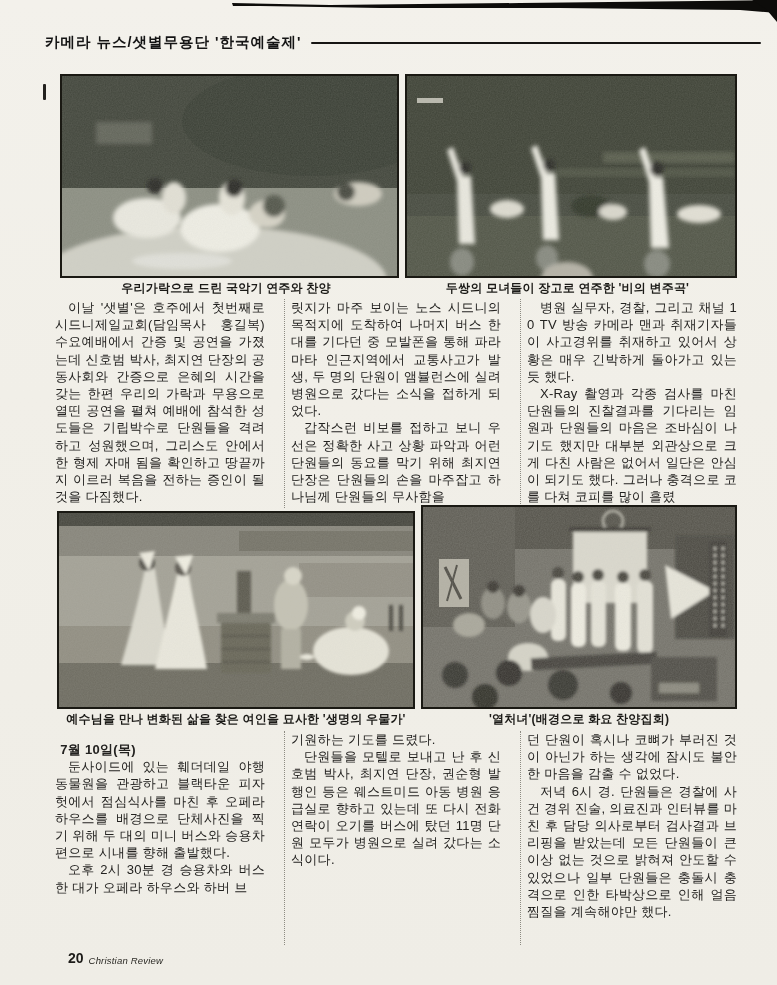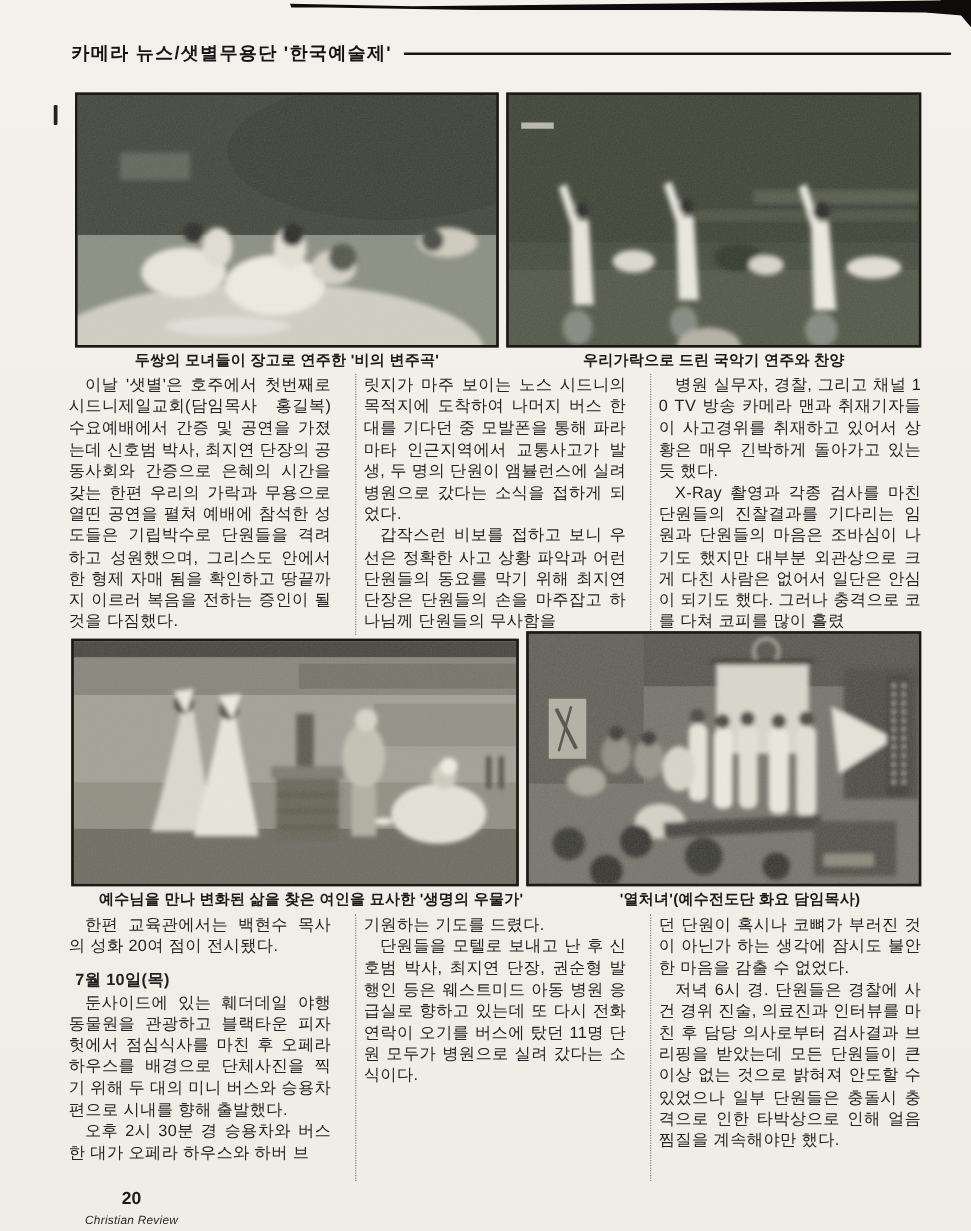--- a/index.html
+++ b/index.html
@@ -7,59 +7,59 @@
     position:relative;width:777px;height:985px;margin:0 auto;
     background:linear-gradient(180deg,#f3f1eb 0%,#f1efe8 40%,#efede6 100%);
     overflow:hidden;
     font-family:"Liberation Sans","DejaVu Sans",sans-serif;
     color:#1c1c1c;
   }
   .scan-top{position:absolute;top:0;left:0;width:777px;height:24px;pointer-events:none;}
   .edge-mark{position:absolute;left:43px;top:84px;width:3px;height:16px;background:#23211e;border-radius:1px;}
 
   
-  .hdr{position:absolute;left:57px;top:33px;right:16px;display:flex;align-items:center;gap:10px;}
+  .hdr{position:absolute;left:45px;top:33px;right:16px;display:flex;align-items:center;gap:10px;}
   .hdr-title{font-size:14.5px;font-weight:bold;letter-spacing:1px;white-space:nowrap;color:#141414;}
   .hdr-rule{flex:1;height:2px;background:#161513;margin-top:1px;border-radius:1px;}
 
   
   .prow{position:absolute;display:flex;gap:6px;}
   .prow1{left:60px;top:74px;width:677px;height:204px;}
   .prow2{left:57px;top:505px;width:680px;height:204px;}
   .photo{border:2px solid #1a1913;background:#55584e;box-sizing:border-box;overflow:hidden;}
   .photo svg{display:block;}
   .ph1{width:339px;height:204px;}
   .ph2{width:332px;height:204px;}
   .ph3{width:358px;height:198px;margin-top:6px;}
   .ph4{width:316px;height:204px;}
 
   .caprow{position:absolute;display:flex;gap:6px;}
   .caprow1{left:60px;top:280px;width:677px;}
-  .caprow2{left:70px;top:711px;width:680px;align-items:flex-end;}
+  .caprow2{left:57px;top:711px;width:680px;align-items:flex-end;}
   .cap{font-size:12px;font-weight:bold;text-align:center;letter-spacing:0.2px;color:#1b1a17;}
   .cap.c1{width:339px;}
   .cap.c2{width:332px;}
   .cap.c3{width:358px;}
   .cap.c4{width:316px;}
 
   
   .section{position:absolute;left:55px;width:682px;display:flex;overflow:hidden;justify-content:flex-end;}
   .sec1{top:299px;height:209px;}
   .sec2{top:731px;height:214px;}
   .col{width:218px;box-sizing:content-box;overflow:hidden;}
   .col + .col{border-left:1px dotted #8d8b82;margin-left:19px;padding-left:6px;}
   .col p{
     margin:0;font-size:13px;line-height:17.2px;letter-spacing:0.3px;
     text-align:justify;word-break:break-all;color:#232220;
   }
   .col p.indent{text-indent:1em;}
   .col p.head{font-weight:bold;margin-top:10px;text-indent:0.4em;}
 
   
-  .ftr{position:absolute;left:68px;top:950px;display:flex;align-items:center;gap:5px;flex-direction:column;}
+  .ftr{position:absolute;left:68px;top:950px;display:flex;align-items:flex-end;gap:5px;}
   .ftr .num{font-size:14px;font-weight:bold;color:#1d1c19;}
   .ftr .mag{font-size:9.5px;color:#2a2924;letter-spacing:0.2px;font-style:italic;}
 </style>
 </head>
 <body>
 
 <div class="page">
 
   <svg class="scan-top" width="777" height="24" viewBox="0 0 777 24">
     <polygon points="232,3 330,5 520,3 700,1 777,0 777,13 740,10 560,8 380,8 260,6 233,6" fill="#0d0c0a"></polygon>
@@ -138,22 +138,22 @@
           <ellipse cx="140" cy="182" rx="11" ry="13" fill="#ffffff" opacity="0.3"></ellipse>
           <ellipse cx="250" cy="188" rx="13" ry="14" fill="#ffffff" opacity="0.3"></ellipse>
           <ellipse cx="160" cy="202" rx="26" ry="16" fill="#b4b1a5"></ellipse>
         </g>
         <rect width="328" height="200" filter="url(#g2)" opacity="0.5"></rect>
       </svg>
     </div>
   </div>
 
   <div class="caprow caprow1">
+    <div class="cap c2">우리가락으로 드린 국악기 연주와 찬양</div>
     <div class="cap c1">두쌍의 모녀들이 장고로 연주한 '비의 변주곡'</div>
-    <div class="cap c2">우리가락으로 드린 국악기 연주와 찬양</div>
   </div>
 
   <div class="section sec1">
     <div class="col">
       <p class="indent">이날 '샛별'은 호주에서 첫번째로 시드니제일교회(담임목사 홍길복) 수요예배에서 간증 및 공연을 가졌는데 신호범 박사, 최지연 단장의 공동사회와 간증으로 은혜의 시간을 갖는 한편 우리의 가락과 무용으로 열띤 공연을 펼쳐 예배에 참석한 성도들은 기립박수로 단원들을 격려하고 성원했으며, 그리스도 안에서 한 형제 자매 됨을 확인하고 땅끝까지 이르러 복음을 전하는 증인이 될 것을 다짐했다.</p>
     </div>
     <div class="col">
       <p>릿지가 마주 보이는 노스 시드니의 목적지에 도착하여 나머지 버스 한 대를 기다던 중 모발폰을 통해 파라마타 인근지역에서 교통사고가 발생, 두 명의 단원이 앰뷸런스에 실려 병원으로 갔다는 소식을 접하게 되었다.</p>
       <p class="indent">갑작스런 비보를 접하고 보니 우선은 정확한 사고 상황 파악과 어런 단원들의 동요를 막기 위해 최지연 단장은 단원들의 손을 마주잡고 하나님께 단원들의 무사함을</p>
     </div>
@@ -261,26 +261,25 @@
           <rect x="228" y="150" width="66" height="44" fill="#504e46"></rect>
           <rect x="236" y="176" width="40" height="10" fill="#8a887d"></rect>
         </g>
         <rect width="312" height="200" filter="url(#g4)" opacity="0.5"></rect>
       </svg>
     </div>
   </div>
 
   <div class="caprow caprow2">
     <div class="cap c3">예수님을 만나 변화된 삶을 찾은 여인을 묘사한 '생명의 우물가'</div>
-    <div class="cap c4">'열처녀'(예수전도단 화요 담임목사)</div>
+    <div class="cap c4">'열처녀'(배경으로 화요 찬양집회)</div>
   </div>
 
   <div class="section sec2">
     <div class="col">
-      <p class="indent">한편 교육관에서는 백현수 목사의 성화 20여 점이 전시됐다.</p>
       <p class="head">7월 10일(목)</p>
       <p class="indent">둔사이드에 있는 훼더데일 야행 동물원을 관광하고 블랙타운 피자헛에서 점심식사를 마친 후 오페라 하우스를 배경으로 단체사진을 찍기 위해 두 대의 미니 버스와 승용차 편으로 시내를 향해 출발했다.</p>
       <p class="indent">오후 2시 30분 경 승용차와 버스 한 대가 오페라 하우스와 하버 브</p>
     </div>
     <div class="col">
       <p>기원하는 기도를 드렸다.</p>
       <p class="indent">단원들을 모텔로 보내고 난 후 신호범 박사, 최지연 단장, 권순형 발행인 등은 웨스트미드 아동 병원 응급실로 향하고 있는데 또 다시 전화 연락이 오기를 버스에 탔던 11명 단원 모두가 병원으로 실려 갔다는 소식이다.</p>
     </div>
     <div class="col">
       <p>던 단원이 혹시나 코뼈가 부러진 것이 아닌가 하는 생각에 잠시도 불안한 마음을 감출 수 없었다.</p>

